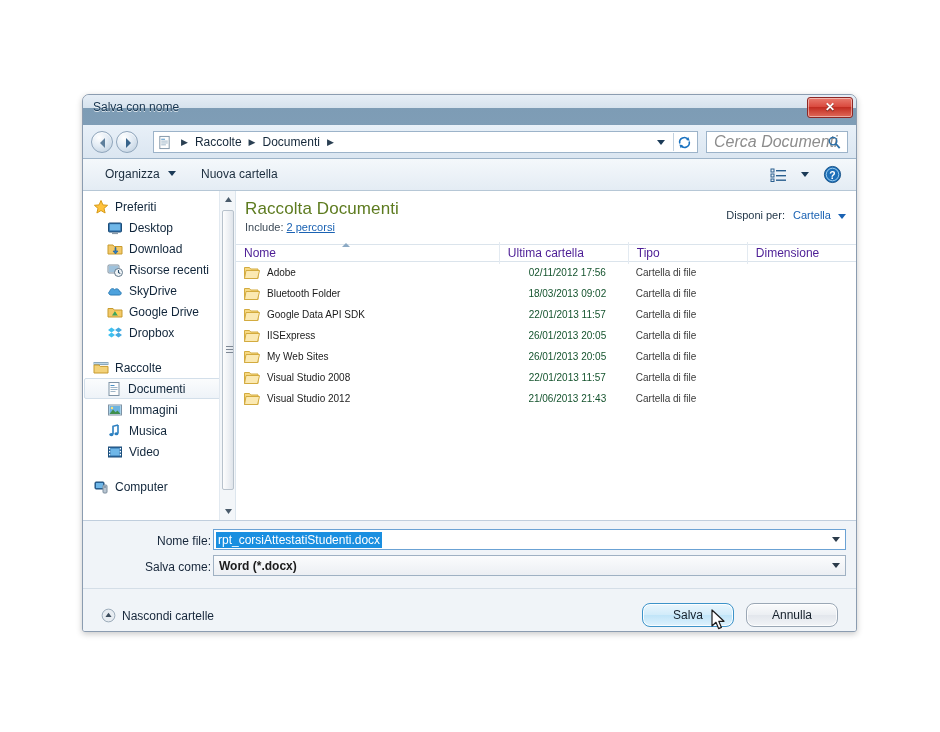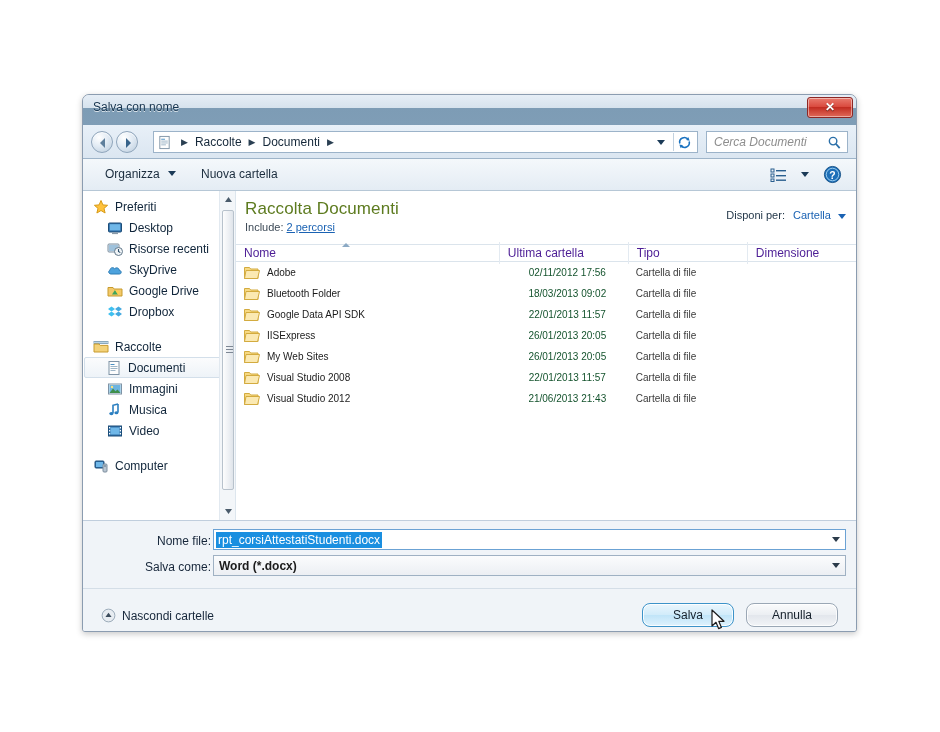--- a/index.html
+++ b/index.html
@@ -108,21 +108,21 @@
     display: flex; align-items: center; justify-content: center;
     border-left: 1px solid #c2d2e0;
   }
   #searchbox {
     position: absolute; left: 623px; top: 6px;
     width: 142px; height: 22px;
     background: #fff; border: 1px solid #9cb3c9;
     display: flex; align-items: center;
   }
   #search-placeholder {
-    font-size: 12px; color: #8d8d8d; font-style: italic; margin-left: 7px;
+    font-size: 16px; color: #8d8d8d; font-style: italic; margin-left: 7px;
   }
   #search-icon { position: absolute; right: 5px; top: 3px; }
 
   
   #cmdbar {
     position: relative; height: 32px;
     background: linear-gradient(to bottom, #f4f8fb, #e4ecf4);
     border-bottom: 1px solid #b6c7d6;
   }
   .cmdlink {
@@ -401,20 +401,27 @@
 
       <div class="side-item child">
         <svg class="side-icon" viewBox="0 0 16 16">
           <rect x="1.5" y="3" width="13" height="9" rx="1" fill="#2f6fa8" stroke="#1d4d78"></rect>
           <rect x="2.8" y="4.2" width="10.4" height="6.2" fill="#6fb7e8"></rect>
           <rect x="5" y="12.5" width="6" height="1.6" fill="#8a9aa8"></rect>
         </svg>
         <span>Desktop</span>
       </div>
 
+      <div class="side-item child">
+        <svg class="side-icon" viewBox="0 0 16 16">
+          <path d="M1 4 L6 4 L7.2 5.5 L15 5.5 L15 13 L1 13 Z" fill="#f3c969" stroke="#c79b2e"></path>
+          <path d="M9 6.5 L9 10 L11 10 L8.5 13 L6 10 L8 10 L8 6.5 Z" fill="#2f7fc4" stroke="#1d5d96" stroke-width=".6"></path>
+        </svg>
+        <span>Download</span>
+      </div>
 
       <div class="side-item child">
         <svg class="side-icon" viewBox="0 0 16 16">
           <rect x="1" y="3" width="11" height="8" rx="1" fill="#e8eef3" stroke="#7b8e9f"></rect>
           <rect x="2" y="4" width="9" height="6" fill="#9fc2dc"></rect>
           <circle cx="11.5" cy="10.5" r="4" fill="#f0f4f7" stroke="#62788a"></circle>
           <path d="M11.5 8 L11.5 10.5 L13.3 11.6" stroke="#30506b" stroke-width="1.1" fill="none"></path>
         </svg>
         <span>Risorse recenti</span>
       </div>

